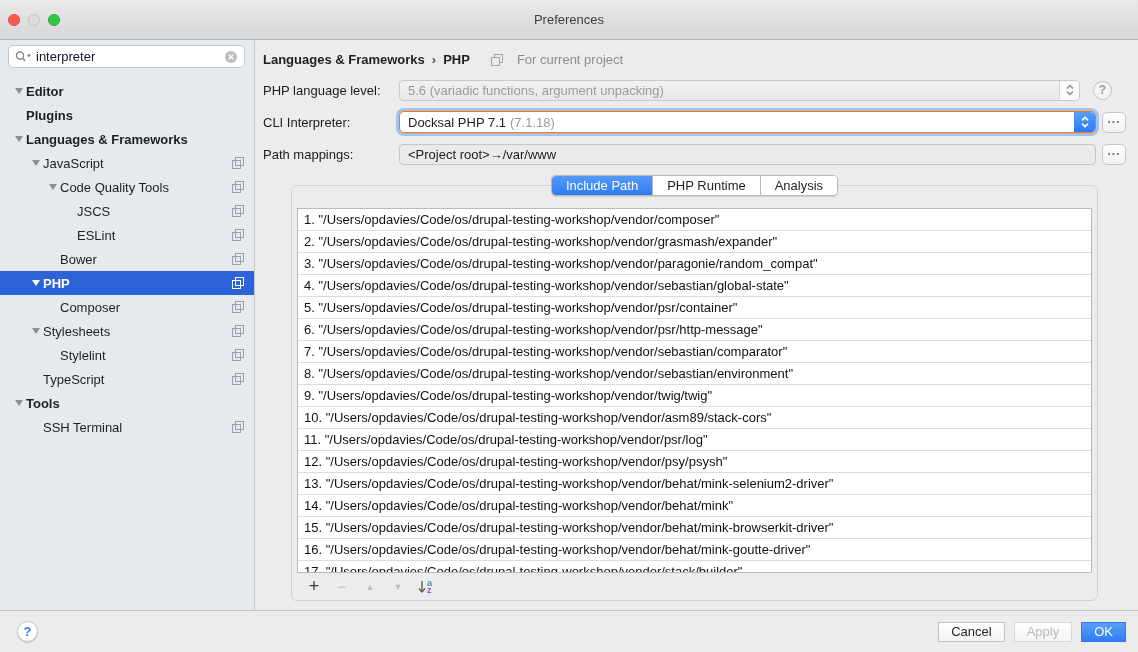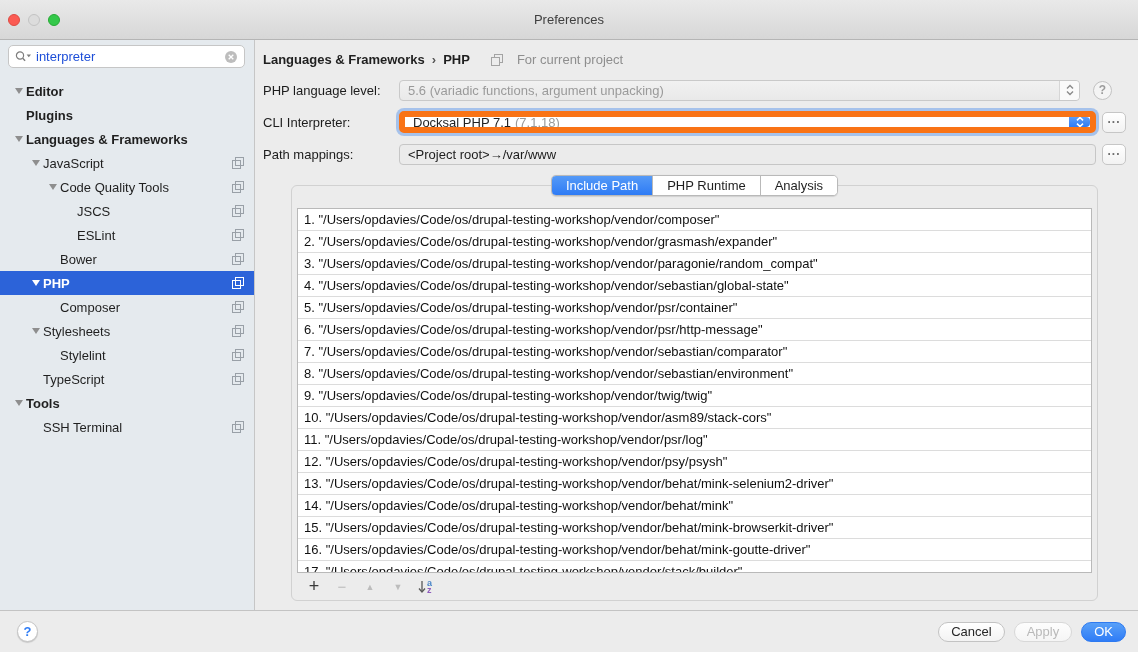--- a/index.html
+++ b/index.html
@@ -18,21 +18,21 @@
   .tl-red   { background:#fb5a52; border:1px solid #dd4b43; }
   .tl-gray  { background:#dcdcdc; border:1px solid #c3c3c3; }
   .tl-green { background:#34c84a; border:1px solid #27aa35; }
   
   .bodyrow { flex:1 1 auto; display:flex; min-height:0; }
   .sidebar { width:255px; flex:0 0 auto; background:#e5eaee; border-right:1px solid #c6c6c6; overflow:hidden; }
   .search-wrap { padding:5px 9px 2px 8px; }
   .search-field { height:23px; background:#fff; border:1px solid #c6c6c6; border-radius:5px;
     display:flex; align-items:center; padding:0 6px; }
   .search-input { border:none; outline:none; flex:1; font:13px "Liberation Sans",sans-serif;
-    color:#1d4ed8; background:transparent; padding:0 4px; min-width:0; }
+    color:#0f172a; background:transparent; padding:0 4px; min-width:0; }
   .tree { margin-top:9px; }
   .tree-row { height:24px; display:flex; align-items:center; cursor:default; }
   .tri { width:14px; flex:0 0 auto; display:flex; align-items:center; justify-content:center; }
   .tri::before { content:""; border-left:4.5px solid transparent; border-right:4.5px solid transparent;
     border-top:6px solid #8e8e8e; }
   .tri.hiddenslot { visibility:hidden; }
   .tree-label { white-space:nowrap; }
   .tree-label.bold { font-weight:bold; }
   .tree-row.selected { background:#2c63d9; color:#fff; }
   .tree-row.selected .tree-label { color:#fff; font-weight:bold; }
@@ -48,21 +48,21 @@
   .form-row { display:flex; align-items:center; margin-bottom:10px; height:22px; }
   .form-label { width:136px; flex:0 0 auto; color:#1c1c1c; }
   .select-disabled { width:681px; height:21px; border:1px solid #c9c9c9; border-radius:4px;
     background:linear-gradient(#f1f1f1,#e9e9e9); color:#9a9a9a; display:flex; align-items:center;
     padding-left:8px; overflow:hidden; }
   .stepper { margin-left:auto; width:20px; align-self:stretch; background:#fafafa;
     border-left:1px solid #d6d6d6; border-radius:0 3px 3px 0; display:flex; align-items:center; justify-content:center; }
   .help-circle { width:19px; height:19px; border-radius:50%; border:1.5px solid #c2c2c2; color:#9c9c9c;
     display:flex; align-items:center; justify-content:center; font-weight:bold; font-size:12px;
     margin-left:13px; background:#f4f4f4; }
-  .combo-focused { width:700px; height:22px; background:#fff; border:6px solid #f97316; border-radius:5px;
+  .combo-focused { width:700px; height:22px; background:#fff; border:1px solid #f97316; border-radius:5px;
     box-shadow:0 0 0 3px rgba(110,160,235,.55); display:flex; align-items:center; padding-left:8px; overflow:hidden; }
   .combo-version { color:#9a9a9a; margin-left:4px; }
   .combo-btn { margin-left:auto; width:21px; align-self:stretch; background:linear-gradient(#5c9df8,#2e7bf5);
     border-radius:0 4px 4px 0; display:flex; align-items:center; justify-content:center; }
   .browse-btn { width:24px; height:21px; margin-left:6px; border:1px solid #c6c6c6; border-radius:5px;
     background:linear-gradient(#ffffff,#f2f2f2); color:#6e6e6e; font-weight:bold; font-size:12px;
     display:flex; align-items:flex-start; justify-content:center; line-height:13px; letter-spacing:1px; cursor:default; }
   .field-gray { width:698px; height:21px; border:1px solid #c6c6c6; border-radius:4px; background:#ebebeb;
     display:flex; align-items:center; padding-left:8px; color:#1c1c1c; }
   
@@ -88,21 +88,21 @@
   .sort-letters { display:flex; flex-direction:column; font-size:9px; line-height:7px; font-weight:bold; }
   .sort-a { color:#4a86c8; }
   .sort-z { color:#8e5bbd; }
   
   .footer { flex:0 0 auto; height:42px; border-top:1px solid #c3c3c3; background:#ececec;
     display:flex; align-items:center; padding:0 12px; }
   .footer-help { width:21px; height:21px; border-radius:50%; background:#fff; border:1px solid #c4c4c4;
     color:#2f7cf5; font-weight:bold; font-size:13px; display:flex; align-items:center; justify-content:center;
     margin-left:5px; box-shadow:0 1px 1px rgba(0,0,0,.15); }
   .footer-btns { margin-left:auto; display:flex; align-items:center; gap:9px; }
-  .btn { height:20px; padding:0 12px; border-radius:10px; font:13px "Liberation Sans",sans-serif;
+  .btn { height:20px; padding:0 12px; border-radius:0; font:13px "Liberation Sans",sans-serif;
     display:flex; align-items:center; cursor:default; }
   .btn-cancel { background:linear-gradient(#ffffff,#f3f3f3); border:1px solid #c3c3c3; color:#262626; }
   .btn-apply  { background:linear-gradient(#fdfdfd,#f5f5f5); border:1px solid #d8d8d8; color:#b9b9b9; }
   .btn-ok     { background:linear-gradient(#58a0f8,#2f7cf6); border:1px solid #2e7af0; color:#fff; }
 </style>
 </head>
 <body>
 
 <div class="window">
 

